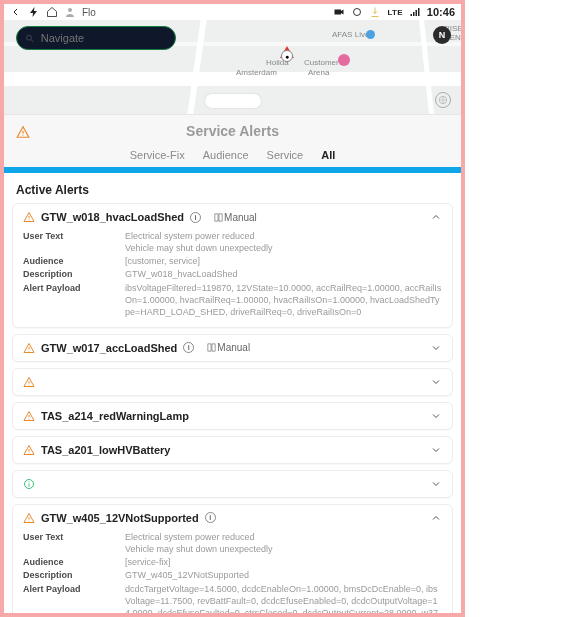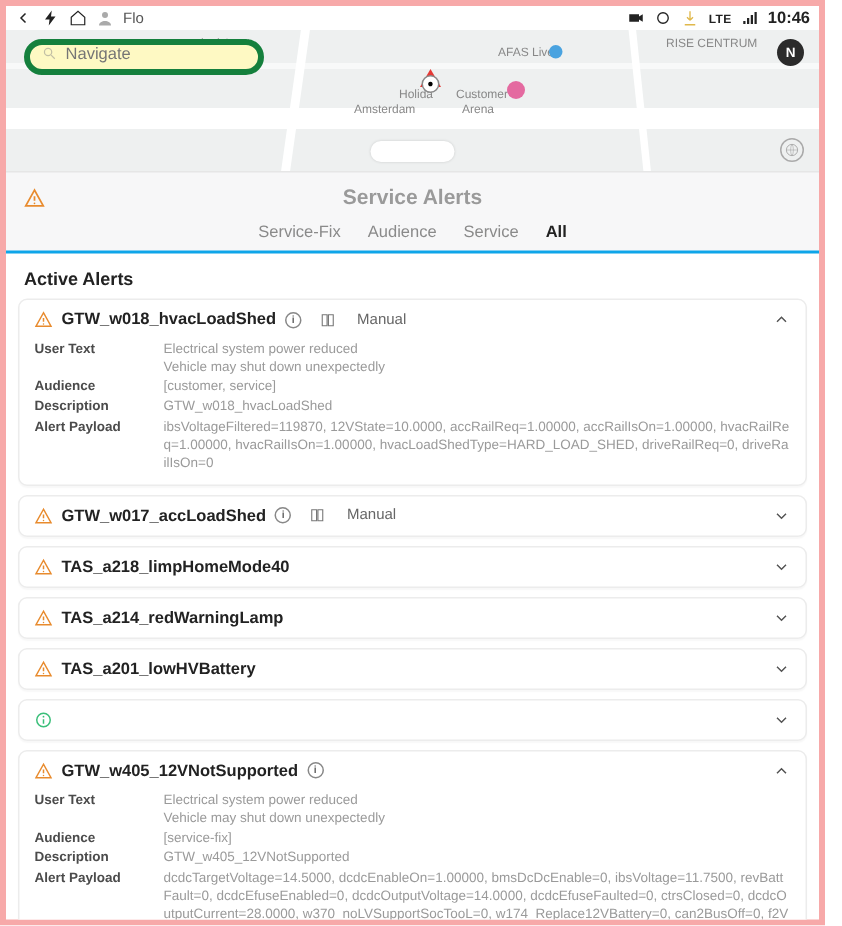--- a/index.html
+++ b/index.html
@@ -1,55 +1,55 @@
 <!DOCTYPE html>
 <html><head>
 <meta charset="utf-8">
 <style>
   * { box-sizing: border-box; margin: 0; padding: 0; }
   html, body { width: 561px; height: 617px; font-family: -apple-system, Helvetica, Arial, sans-serif; background: #fff; overflow: hidden; }
-  .frame { width:550px; height:617px; border:4px solid #f7a9a9; position:relative; background:#fff; overflow:hidden;}
+  .frame { width:465px; height:617px; border:4px solid #f7a9a9; position:relative; background:#fff; overflow:hidden;}
   .topmode { position:absolute; top:0; left:0; right:0; text-align:center; font-size:7px; color:#fff; letter-spacing:.5px; pointer-events:none;}
   
   .status { height:16px; display:flex; align-items:center; padding:0 6px; font-size:10px; color:#222; gap:6px;}
   .status .grow{flex:1}
   .status .ico{width:12px;height:12px;display:inline-flex;align-items:center;justify-content:center}
   .status .lte{font-size:8px;font-weight:600;letter-spacing:.3px}
   .status .time{font-weight:700;font-size:11px}
   
   .maparea{position:relative;height:94px;background:#eef0f0;overflow:hidden}
   .maparea .road{position:absolute;background:#fff}
   .maparea .lbl{position:absolute;font-size:8px;color:#888}
-  .searchwrap{position:absolute;left:12px;top:6px;width:160px;height:24px;background:#fef9c3;border-radius:12px;display:flex;align-items:flex-start;padding:0 8px;gap:6px;border:4px solid #15803d}
+  .searchwrap{position:absolute;left:12px;top:6px;width:160px;height:24px;background:#0f172a;border-radius:12px;display:flex;align-items:center;padding:0 8px;gap:6px;border:1px solid #15803d}
   .searchwrap svg{width:11px;height:11px;opacity:.5}
   .searchwrap input{border:none;background:transparent;outline:none;font-size:11px;color:#888;width:100%}
   .nbtn{position:absolute;right:10px;top:6px;width:18px;height:18px;border-radius:50%;background:#2b2b2b;color:#fff;display:flex;align-items:center;justify-content:center;font-size:9px;font-weight:700}
   .globe{position:absolute;right:10px;bottom:6px;width:16px;height:16px;border-radius:50%;border:1px solid #aaa;color:#aaa;display:flex;align-items:center;justify-content:center;font-size:9px}
   .pill{position:absolute;bottom:6px;left:50%;transform:translateX(-50%);width:56px;height:14px;background:#fff;border-radius:8px;box-shadow:0 0 2px rgba(0,0,0,.15)}
   .pin{position:absolute;width:12px;height:12px;border-radius:50%}
   .arrow{position:absolute;width:0;height:0;border-left:7px solid transparent;border-right:7px solid transparent;border-bottom:12px solid #e53935}
   
-  .alerthdr{background:#f7f7f8;border-top:1px solid #e6e6e6;border-bottom:2px solid #0ea5e9;padding:8px 10px 6px;position:relative}
+  .alerthdr{background:#f7f7f8;border-top:1px solid #e6e6e6;border-bottom:6px solid #0ea5e9;padding:8px 10px 6px;position:relative}
   .alerthdr .warn{position:absolute;left:12px;top:10px}
   .alerthdr h2{text-align:center;font-size:14px;color:#9a9a9a;font-weight:600}
   .tabs{display:flex;justify-content:center;gap:18px;margin-top:10px;font-size:11px;color:#8a8a8a}
   .tabs span{cursor:pointer}
   .tabs .active{color:#222;font-weight:600}
   .section-title{font-size:12px;font-weight:700;color:#222;padding:10px 12px 6px}
   .alerts{padding:0 8px 8px}
   .card{background:#fff;border:1px solid #ececec;border-radius:6px;margin-bottom:6px;box-shadow:0 1px 1px rgba(0,0,0,.03)}
   .card .row{display:flex;align-items:center;padding:7px 10px;gap:6px;font-size:11px}
   .card .title{font-weight:700;color:#222}
   .card .infoico{width:11px;height:11px;border:1px solid #888;border-radius:50%;display:inline-flex;align-items:center;justify-content:center;font-size:7px;color:#666;font-weight:700}
-  .card .manual{display:inline-flex;align-items:flex-end;gap:14px;color:#666;font-size:10px;margin-left:6px}
+  .card .manual{display:inline-flex;align-items:flex-end;gap:0;color:#666;font-size:10px;margin-left:6px}
   .card .grow{flex:1}
   .chev{width:12px;height:12px;display:inline-block}
   .chev svg{width:12px;height:12px}
   .detail{padding:0 10px 8px 10px;font-size:9px;color:#9a9a9a;line-height:1.35}
-  .detail .drow{display:flex;gap:8px;margin-bottom:1px}
+  .detail .drow{display:flex;gap:24px;margin-bottom:1px}
   .detail .k{width:78px;flex-shrink:0;color:#4b4b4b;font-weight:700;font-size:9px}
   .detail .v{flex:1;word-break:break-all}
   .tri-warn{display:inline-block;width:12px;height:12px}
   .tri-warn svg{display:block}
   .tri-info{display:inline-block;width:12px;height:12px}
 </style>
 </head>
 <body>
 
 <div class="frame">
@@ -229,21 +229,20 @@
       </div>
       <div class="card">
         <div class="row">
           <span class="tri-warn">
             <svg viewBox="0 0 24 24">
               <path d="M12 3L2 21h20L12 3z" fill="none" stroke="#e88b2e" stroke-width="2"></path>
               <line x1="12" y1="10" x2="12" y2="15" stroke="#e88b2e" stroke-width="2"></line>
               <circle cx="12" cy="18" r="1" fill="#e88b2e"></circle>
             </svg>
           </span>
-          <span class="title">TAS_a218_limpHomeMode40</span>
           <span class="grow"></span>
           <span class="chev"><svg viewBox="0 0 24 24">
               <path d="M6 9l6 6 6-6" stroke="#555" stroke-width="2" fill="none"></path>
             </svg></span>
         </div>
       </div>
       <div class="card">
         <div class="row">
           <span class="tri-warn">
             <svg viewBox="0 0 24 24">

